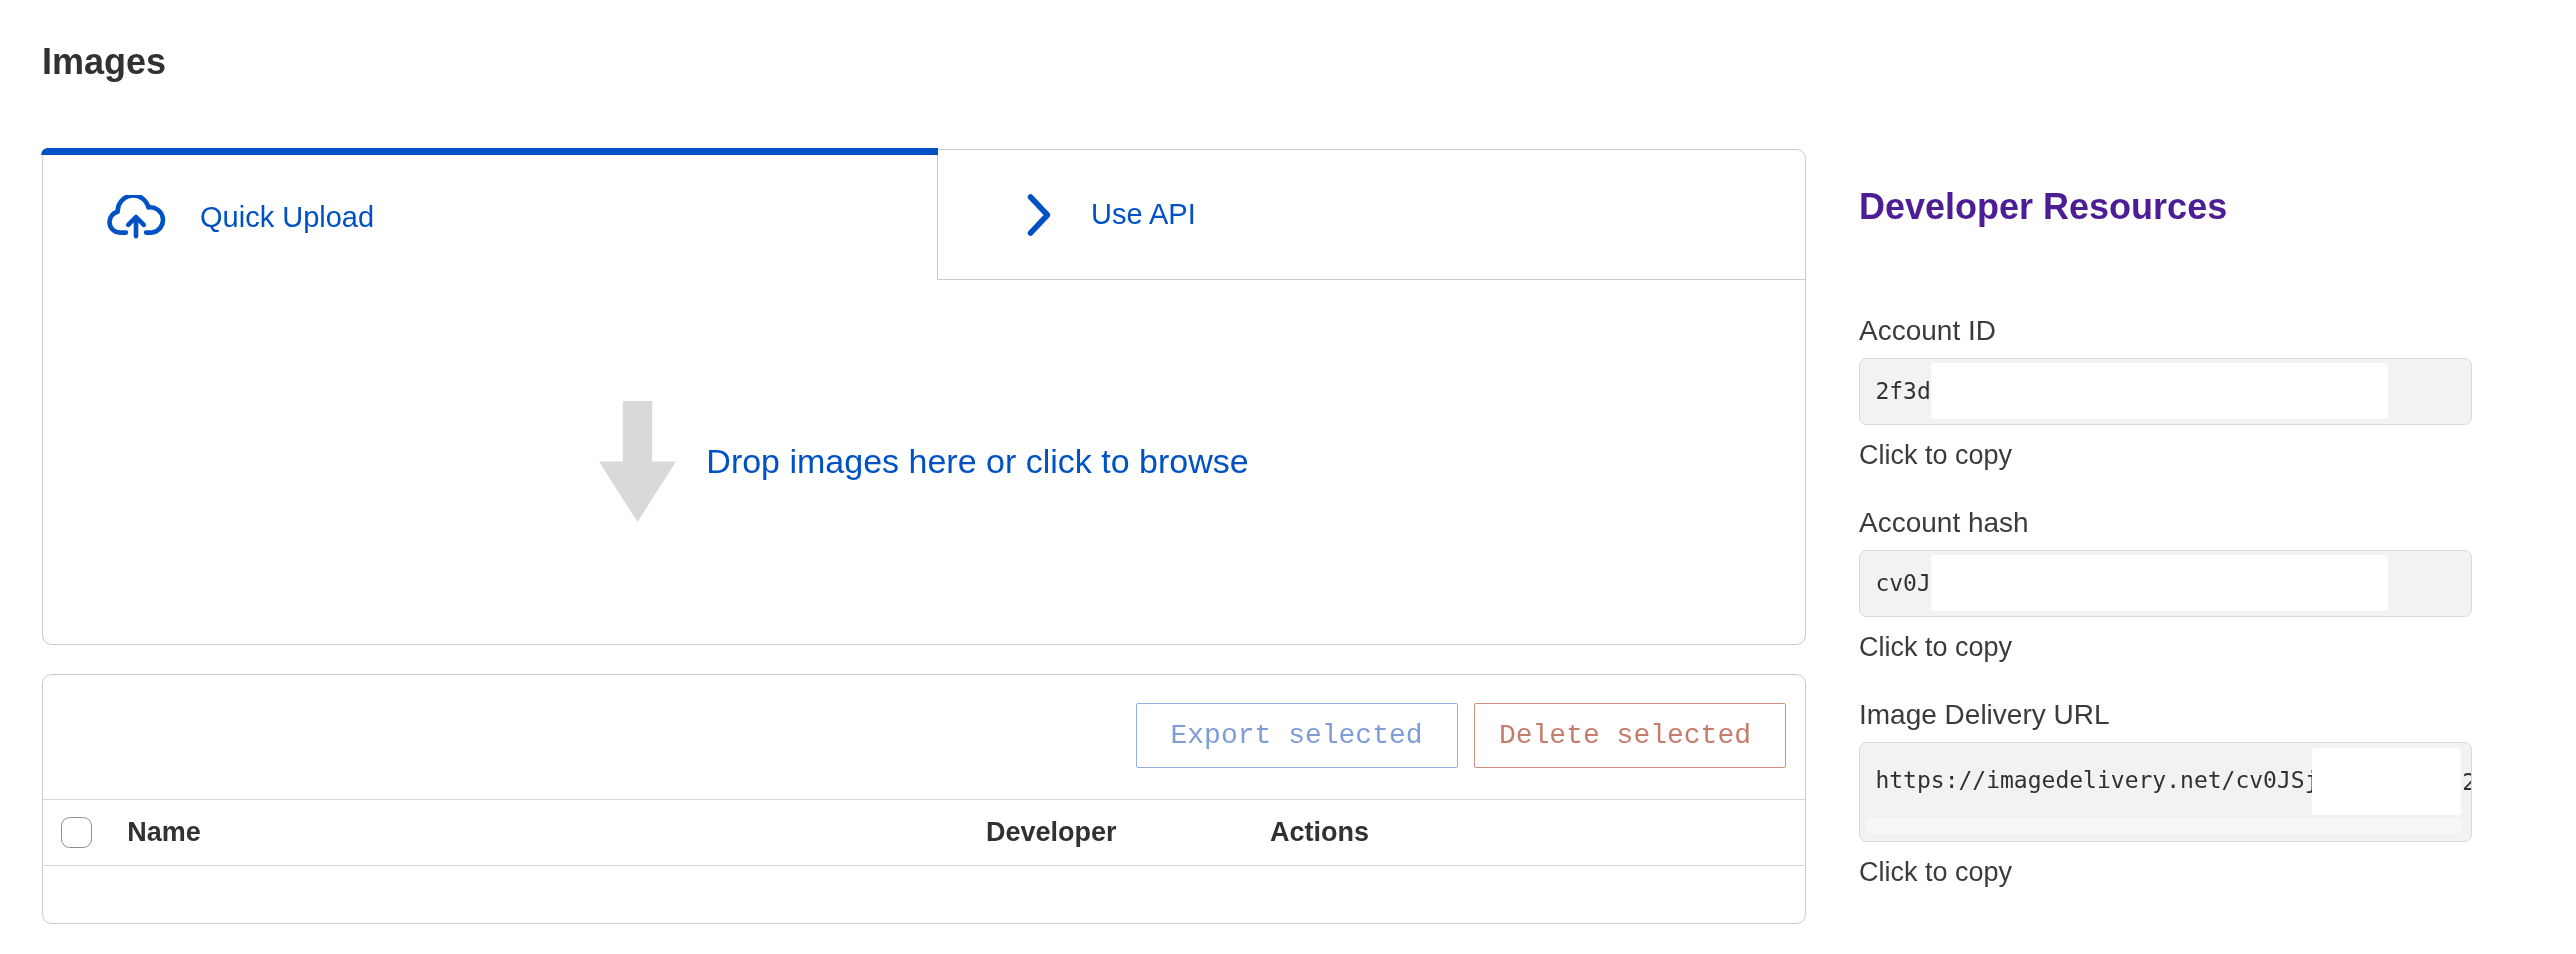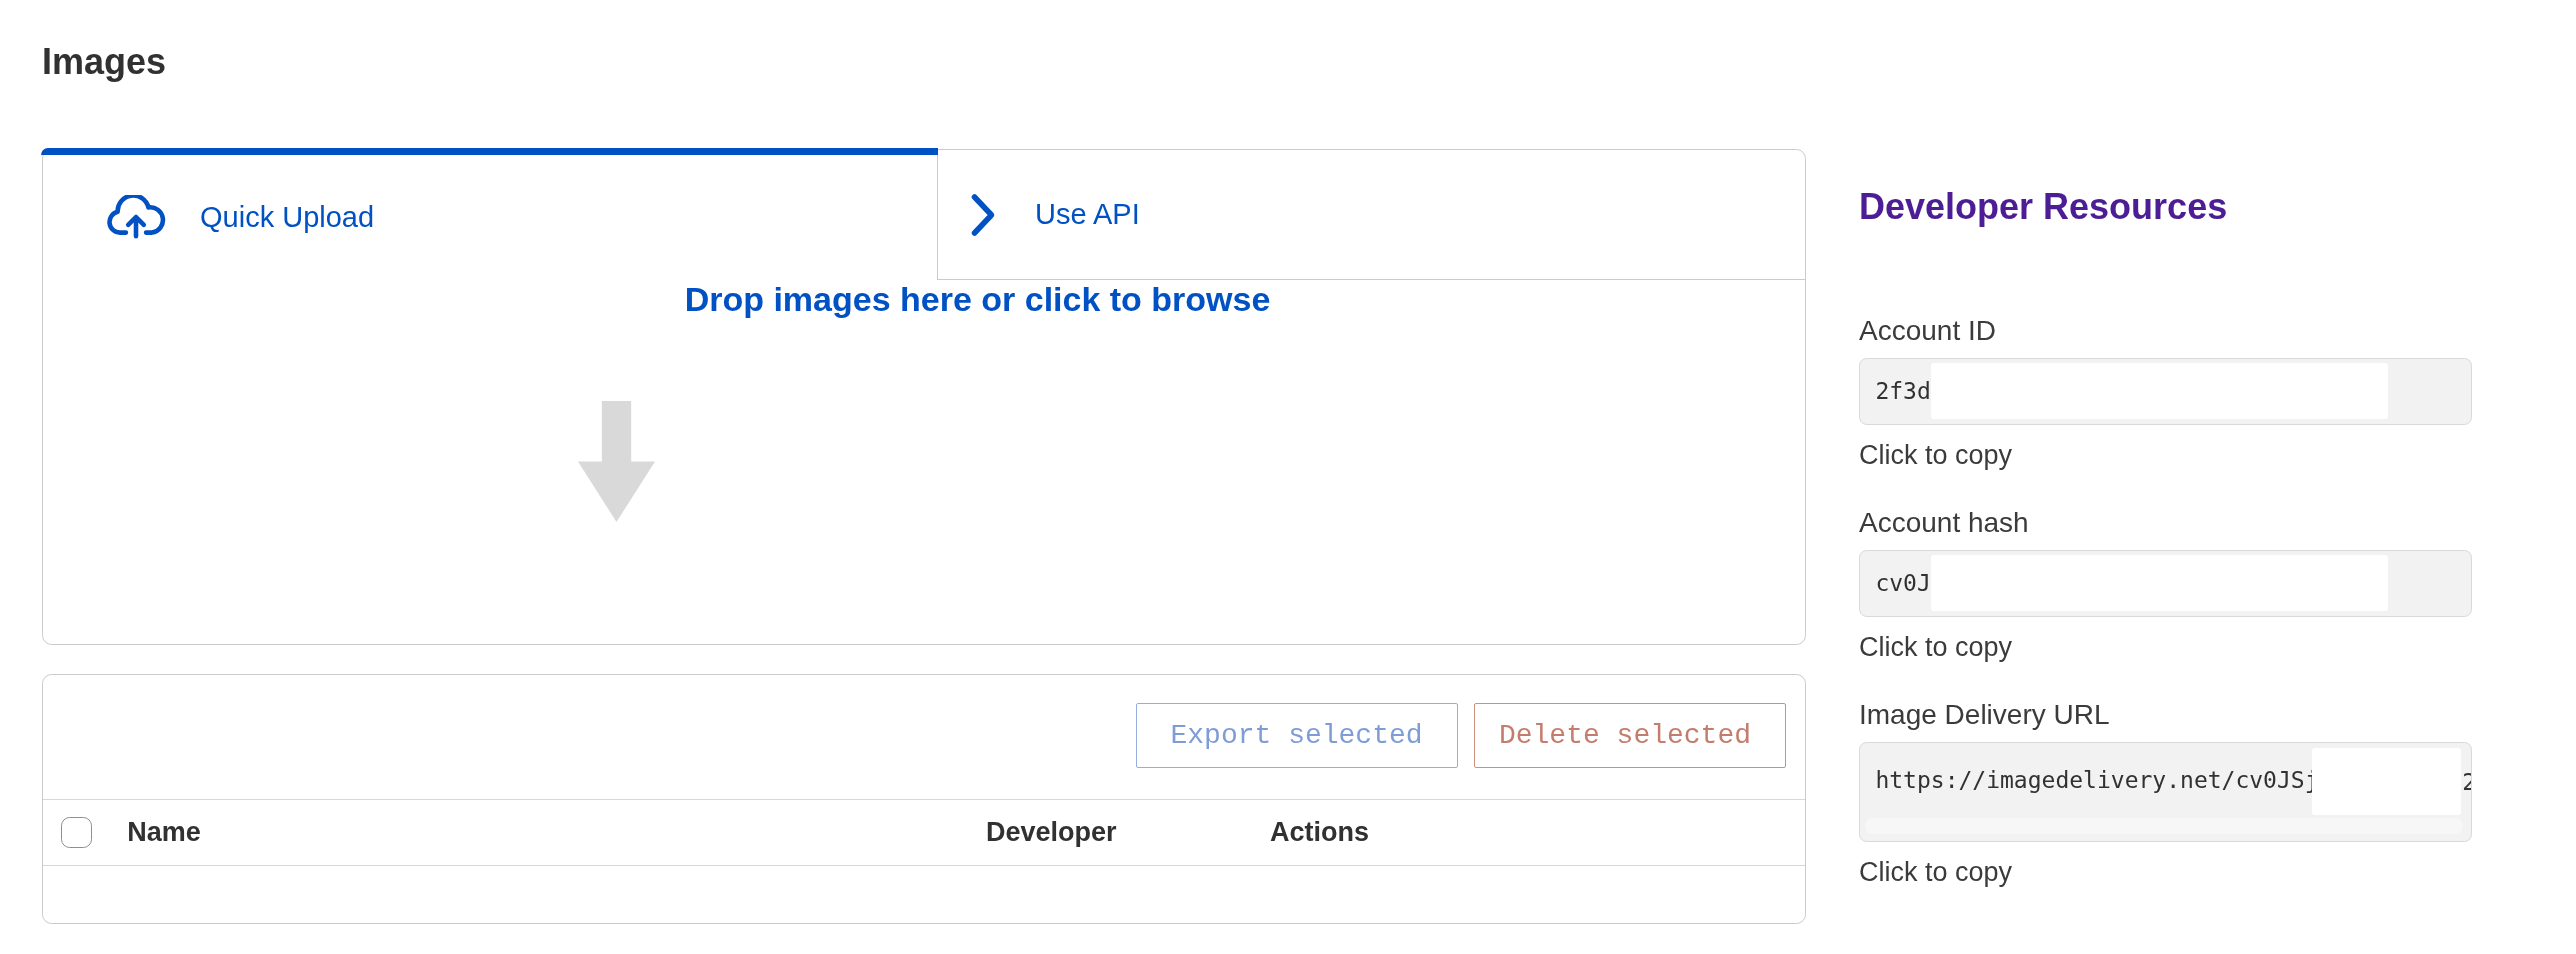--- a/index.html
+++ b/index.html
@@ -21,29 +21,29 @@
     position:relative; margin-top:65px; height:496px;
     border:1.9px solid #cbcbcb; border-radius:9.6px; background:#fff;
   }
   .blue-accent {
     position:absolute; top:-1.9px; left:-1.9px; width:897px; height:6.7px;
     background:#0051c3; border-radius:8.7px 0 0 0; z-index:2;
   }
   .tabs { display:flex; height:130px; }
   .tab { display:flex; align-items:center; cursor:pointer; }
   .tab-quick { width:894px; padding-left:63px; padding-top:4.8px; }
-  .tab-api { flex:1; border-left:1.9px solid #cbcbcb; border-bottom:1.9px solid #cbcbcb; padding-left:32px; }
+  .tab-api { flex:1; border-left:1.9px solid #cbcbcb; border-bottom:1.9px solid #cbcbcb; padding-left:88px; }
   .tab-label { font-size:29px; color:#0051c3; }
   .tab-quick .tab-label { margin-left:34px; }
   .tab-api .tab-label { margin-left:38px; }
   .icon { display:inline-flex; align-items:center; justify-content:center; }
 
   .dropzone {
-    height:363px; display:flex; justify-content:center;
-    gap:30px; cursor:pointer;font-weight:bold;
+    height:363px; display:flex; align-items:center; justify-content:center;
+    gap:30px; cursor:pointer;
   }
   .drop-text { font-size:34px; color:#0051c3; }
 
   .library-panel {
     margin-top:29px; height:250px;
     border:1.9px solid #cbcbcb; border-radius:9.6px; background:#fff;
   }
   .actions-row {
     display:flex; justify-content:flex-end; align-items:center;
     padding:28px 19px 31px; gap:16.4px;

